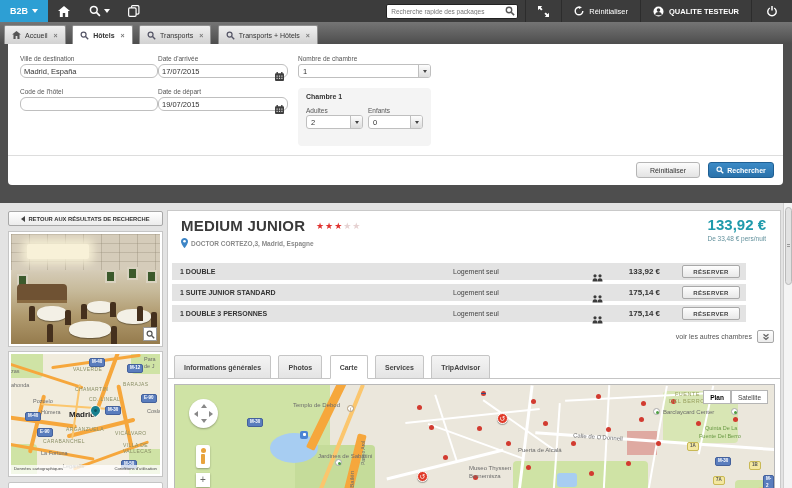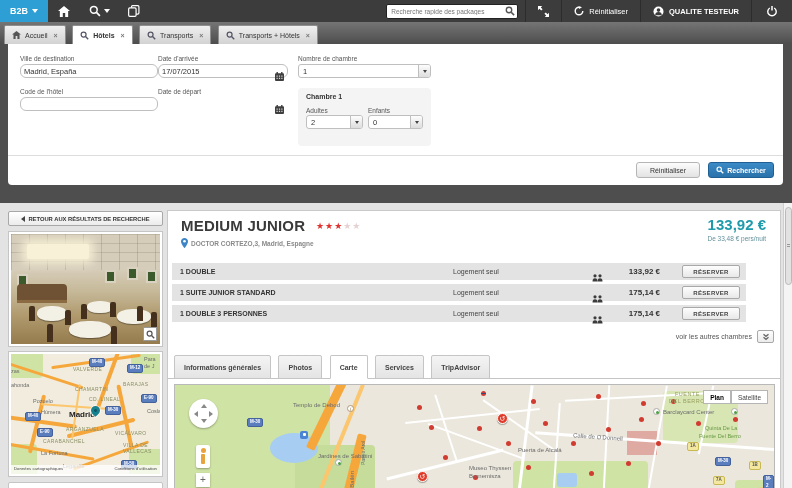--- a/index.html
+++ b/index.html
@@ -271,20 +271,21 @@
               <rect x="1.5" y="3.6" width="1.2" height="1"></rect>
               <rect x="3.9" y="3.6" width="1.2" height="1"></rect>
               <rect x="6.3" y="3.6" width="1.2" height="1"></rect>
               <rect x="1.5" y="5.8" width="1.2" height="1"></rect>
               <rect x="3.9" y="5.8" width="1.2" height="1"></rect>
               <rect x="6.3" y="5.8" width="1.2" height="1"></rect>
             </g>
           </svg>
       </span>
       <span class="flabel" style="left:150px;top:44px">Date de départ</span>
+      <input class="finput" style="left: 150px; top: 53px; width: 130px;" value="19/07/2015">
       <span class="cal-ico" style="left:267px;top:56px">
         <svg width="9" height="9">
             <rect y="1.2" width="9" height="7.8" rx="1" fill="#3f3f3f"></rect>
             <rect x="1.5" width="1.4" height="2.4" fill="#3f3f3f"></rect>
             <rect x="6.1" width="1.4" height="2.4" fill="#3f3f3f"></rect>
             <g fill="#fff">
               <rect x="1.5" y="3.6" width="1.2" height="1"></rect>
               <rect x="3.9" y="3.6" width="1.2" height="1"></rect>
               <rect x="6.3" y="3.6" width="1.2" height="1"></rect>
               <rect x="1.5" y="5.8" width="1.2" height="1"></rect>

